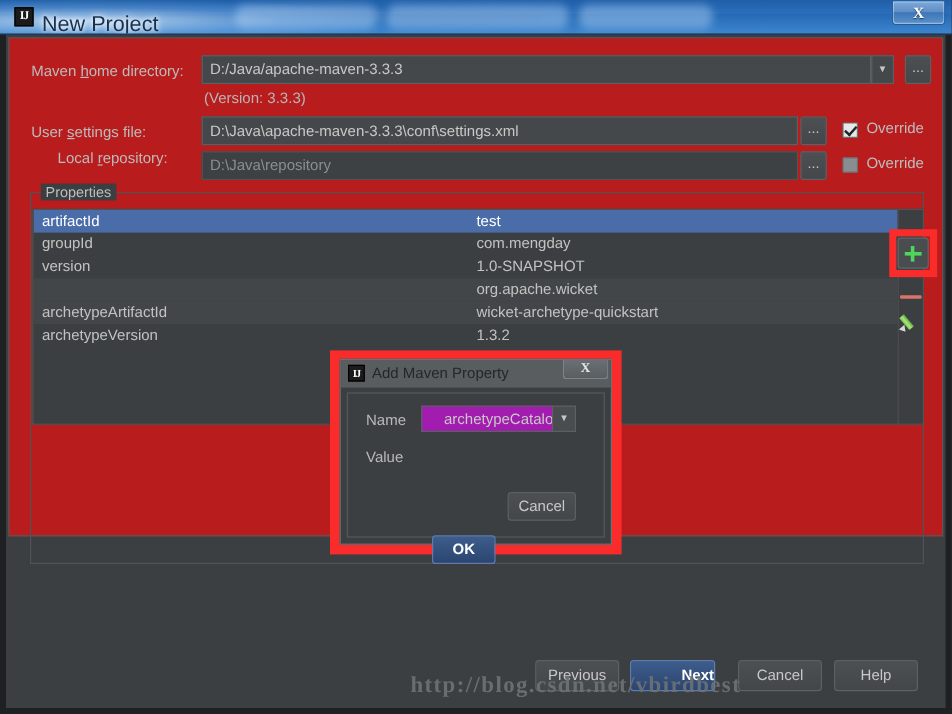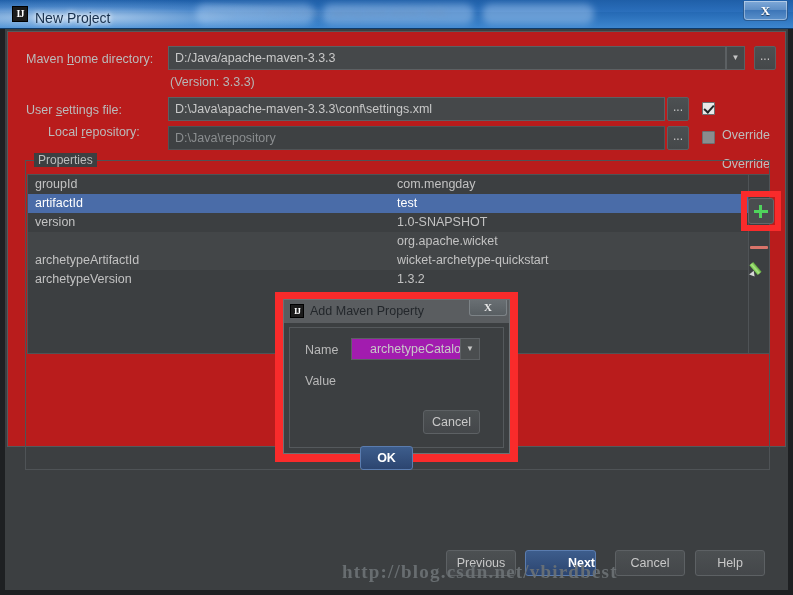--- a/index.html
+++ b/index.html
@@ -60,21 +60,21 @@
     color: #fff;
     font-size: 10px;
     font-weight: bold;
     font-family: "Liberation Serif", serif;
     text-align: center;
     line-height: 14px;
     letter-spacing: -1px;
   }
   #win-title {
     position: absolute; left: 35px; top: 10px;
-    font-size: 14px;
+    font-size: 18px;
     color: #17304d;
     text-shadow: 0 0 4px rgba(255,255,255,0.95), 0 0 7px rgba(255,255,255,0.8);
     white-space: nowrap;
   }
   #close-btn {
     position: absolute; right: 5px; top: 1px;
     width: 45px; height: 20px;
     border-radius: 0 0 4px 4px;
     background: linear-gradient(to bottom, #7fa9d8 0%, #5d8ec6 48%, #3d76b8 50%, #5b91cb 100%);
     border: 1px solid #2a5b92;
@@ -186,21 +186,20 @@
     border-width: 0 2px 2px 0;
     transform: rotate(42deg);
   }
   .cbox.unchecked {
     background: #8a8d8f;
   }
   .cbox-label {
     position: absolute;
     color: #bdbdbd;
     font-size: 12.5px;
-    margin-top: 28px;
   }
 
   
   #props-group {
     position: absolute;
     left: 17px; top: 128px;
     width: 745px; height: 310px;
     border: 1px solid #4f5356;
   }
   #props-legend {
@@ -491,27 +490,27 @@
       <div class="lbl" style="left:18px; top:93px;margin-left:22px;">Local <u>r</u>epository:</div>
       <div class="field disabled" style="left:160px; top:94px; width:497px;">D:\Java\repository</div>
       <div class="ellipsis-btn" style="left:659px; top:94px;">...</div>
       <div class="cbox unchecked" style="left:694px; top:99px;"></div>
       <div class="cbox-label" style="left:714px; top:97px;">Override</div>
 
       <div id="props-group"></div>
       <div id="props-legend">Properties</div>
 
       <div id="table-wrap">
+        <div class="row sel">
+          <span class="cell-key">artifactId</span>
+          <span class="cell-val">test</span>
+        </div>
         <div class="row">
           <span class="cell-key">groupId</span>
           <span class="cell-val">com.mengday</span>
-        </div>
-        <div class="row sel">
-          <span class="cell-key">artifactId</span>
-          <span class="cell-val">test</span>
         </div>
         <div class="row">
           <span class="cell-key">version</span>
           <span class="cell-val">1.0-SNAPSHOT</span>
         </div>
         <div class="row alt">
           <span class="cell-val">org.apache.wicket</span>
         </div>
         <div class="row alt">
           <span class="cell-key">archetypeArtifactId</span>

